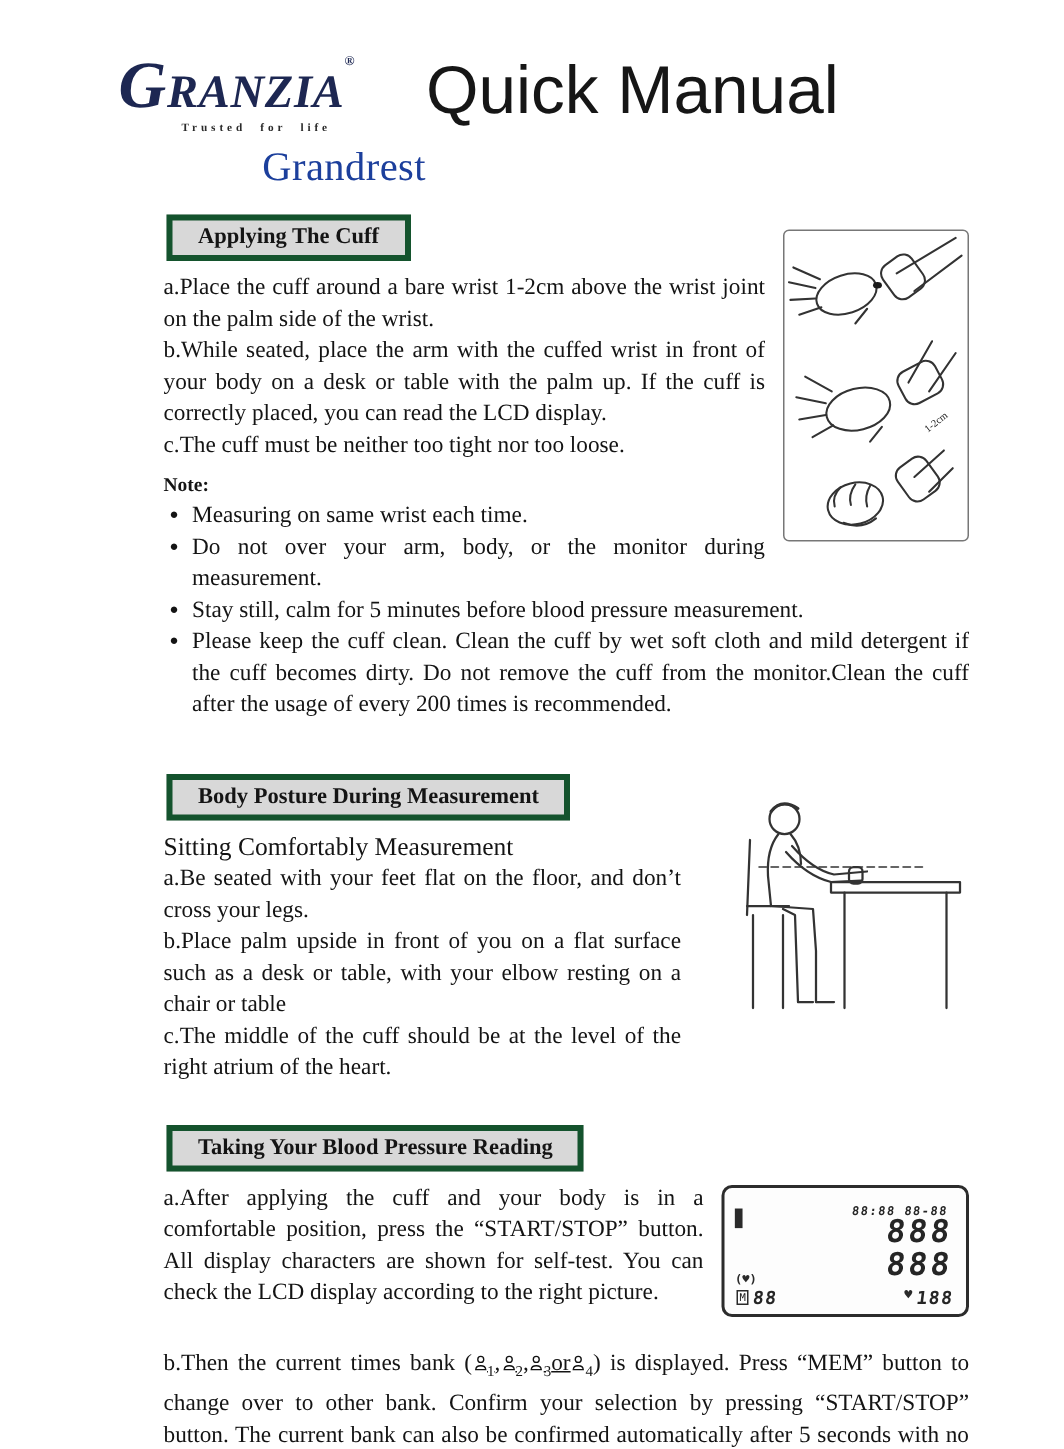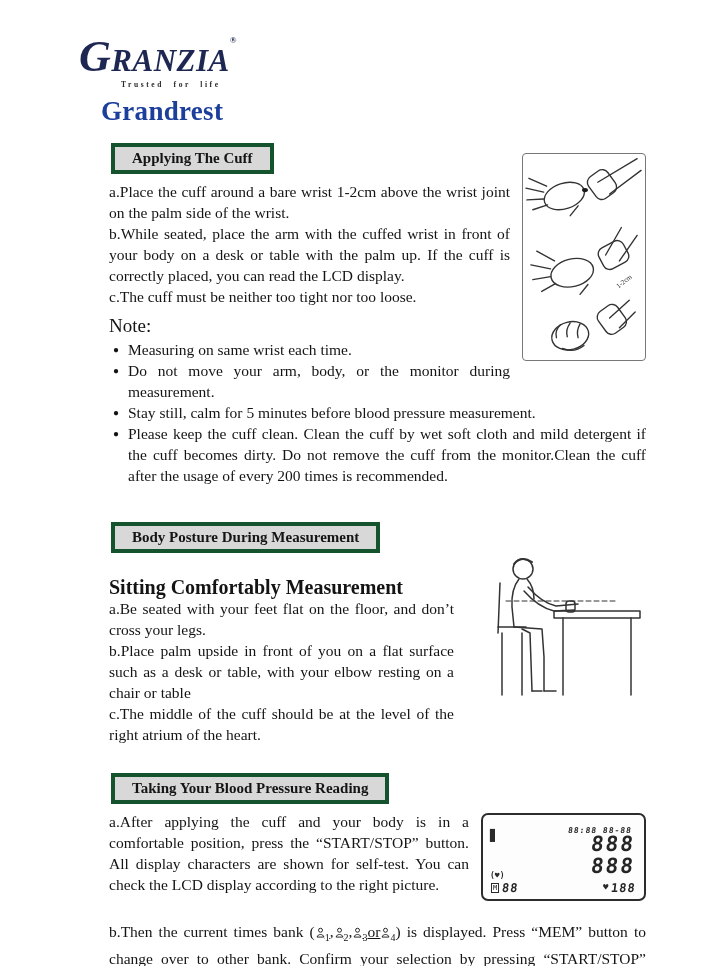--- a/index.html
+++ b/index.html
@@ -11,41 +11,41 @@
   }
 
   
   .header { display:flex; align-items:flex-start; padding:36px 0 0 30px; }
   .brand { flex:0 0 205px; }
   .logo { font-style:italic; font-weight:bold; color:#1d2752; line-height:0.9; white-space:nowrap; letter-spacing:0.5px; }
   .logo-g { font-size:44px; }
   .logo-rest { font-size:31px; }
   .reg { font-size:9px; vertical-align:28px; font-style:normal; color:#1d2752; }
   .tagline { font-size:7.5px; font-weight:bold; letter-spacing:2.6px; word-spacing:5px; color:#2a2a2a; margin:3px 0 7px 42px; }
-  .product { font-size:27px; font-weight:bold; color:#1c3f9c; margin-left:22px; letter-spacing:0.3px; }
+  .product { font-size:27px; font-weight:normal; color:#1c3f9c; margin-left:22px; letter-spacing:0.3px;text-align:right; }
   .title { font-family:"Liberation Sans", sans-serif; font-weight:400; font-size:45px; color:#161616; margin-top:0; line-height:1.05; }
 
   
   .content { padding:0 14px 0 60px; }
   .sec-head {
     display:inline-block; background:#d8d8d8; border:4px solid #14532d;
     font-weight:bold; font-size:15px; padding:3px 17px; margin:0 0 7px 2px;
   }
   .para { font-size:15.5px; line-height:21px; text-align:justify; }
   .sec1 { margin-top:16px; }
   .sec2 { margin-top:36px; }
   .sec3 { margin-top:28px; }
 
   
-  .note-head { font-weight:normal; font-size:19px; margin:8px 0 2px 0; }
+  .note-head { font-weight:bold; font-size:13px; margin:8px 0 2px 0; }
   .bullet-row { display:flex; font-size:15.5px; line-height:21px; margin-left:4px; }
   .dot { flex:0 0 15px; font-size:10px; line-height:21px; }
   .bullet-text { flex:1; text-align:justify; }
 
-  .sub-head { font-weight:bold; font-size:20px; line-height:21px;margin-top:17px; }
+  .sub-head { font-weight:normal; font-size:17px; line-height:21px; }
 
   
   .wrist-box {
     float:right; width:124px; height:208px; border:1px solid #777; border-radius:4px;
     margin:-28px 0 10px 12px; background:#fff; overflow:hidden;
   }
   .posture-box { float:right; width:180px; height:152px; margin:-28px 0 8px 12px; }
 
   .lcd-box {
     float:right; width:165px; height:88px; border:2px solid #2c2c2c; border-radius:7px;
@@ -78,20 +78,21 @@
 <body>
 
 <div class="page">
 
   <header class="header">
     <div class="brand">
       <div class="logo"><span class="logo-g">G</span><span class="logo-rest">RANZIA</span><span class="reg">®</span></div>
       <div class="tagline">Trusted for life</div>
       <div class="product">Grandrest</div>
     </div>
+    <h1 class="title">Quick Manual</h1>
   </header>
 
   <main class="content">
 
     <section class="sec sec1">
       <div class="sec-head">Applying The Cuff</div>
       <div class="sec-body">
         <div class="wrist-box">
           <svg viewBox="0 0 124 208" width="122" height="206">
             <g fill="none" stroke="#333" stroke-width="1.4" stroke-linecap="round" stroke-linejoin="round">
@@ -138,21 +139,21 @@
         <p class="para">c.The cuff must be neither too tight nor too loose.</p>
 
         <div class="note">
           <div class="note-head">Note:</div>
           <div class="bullet-row">
               <span class="dot">●</span>
               <span class="bullet-text">Measuring on same wrist each time.</span>
             </div>
           <div class="bullet-row">
               <span class="dot">●</span>
-              <span class="bullet-text">Do not move your arm, body, or the monitor during measurement.</span>
+              <span class="bullet-text">Do not over your arm, body, or the monitor during measurement.</span>
             </div>
           <div class="bullet-row">
               <span class="dot">●</span>
               <span class="bullet-text">Stay still, calm for 5 minutes before blood pressure measurement.</span>
             </div>
           <div class="bullet-row">
               <span class="dot">●</span>
               <span class="bullet-text">Please keep the cuff clean. Clean the cuff by wet soft cloth and mild detergent if the cuff becomes dirty. Do not remove the cuff from the monitor.Clean the cuff after the usage of every 200 times is recommended.</span>
             </div>
         </div>

